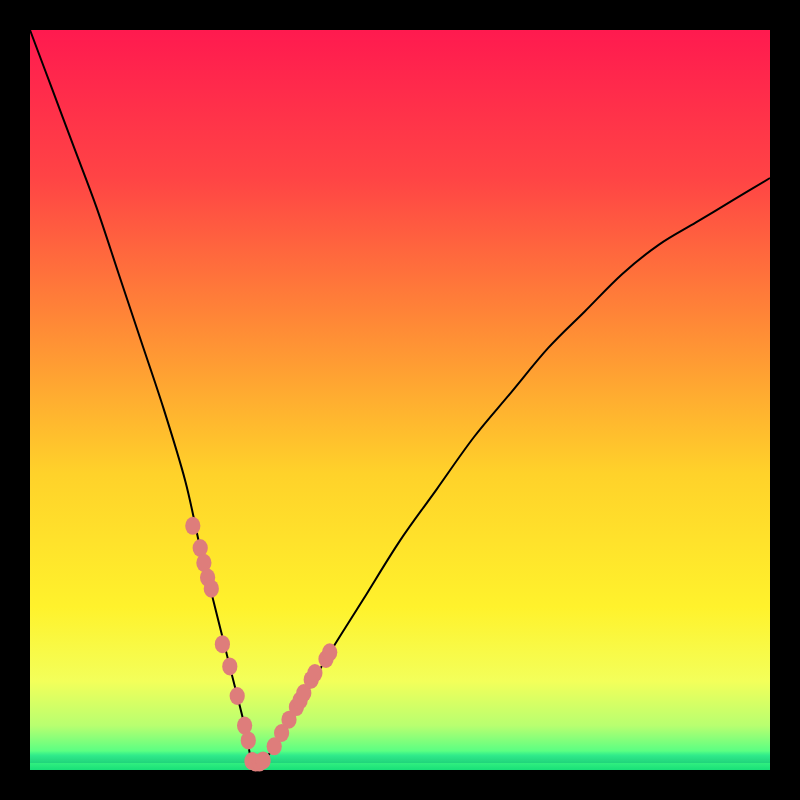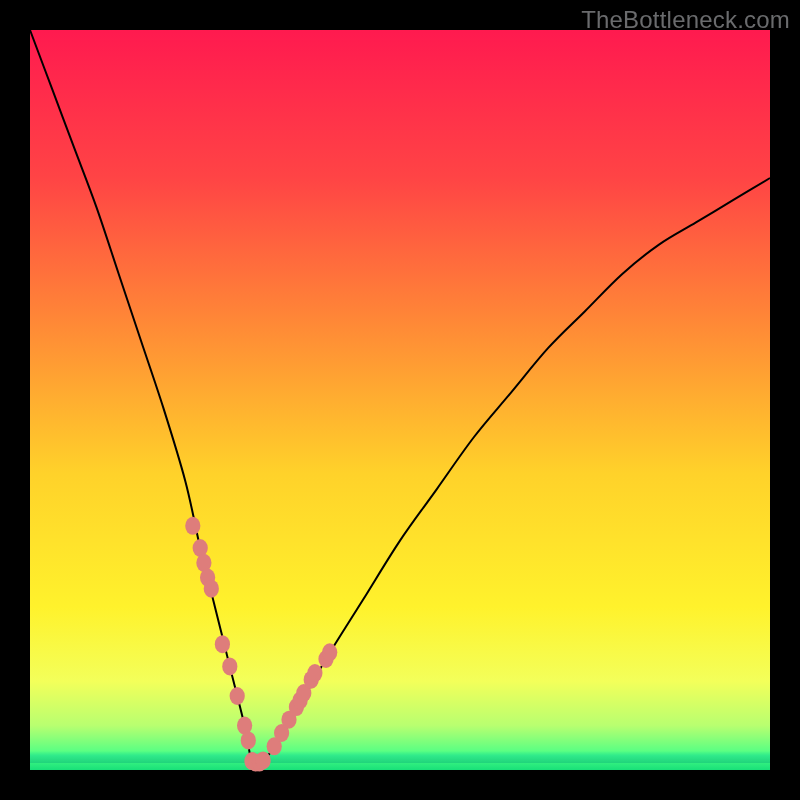--- a/index.html
+++ b/index.html
@@ -89,15 +89,14 @@
         <ellipse cx="266.4" cy="677.1" rx="7.6" ry="9.0" class="dot" fill="#de7d7b"></ellipse>
         <ellipse cx="270.1" cy="670.4" rx="7.6" ry="9.0" class="dot" fill="#de7d7b"></ellipse>
         <ellipse cx="273.8" cy="663.0" rx="7.6" ry="9.0" class="dot" fill="#de7d7b"></ellipse>
         <ellipse cx="281.2" cy="649.7" rx="7.6" ry="9.0" class="dot" fill="#de7d7b"></ellipse>
         <ellipse cx="284.9" cy="643.1" rx="7.6" ry="9.0" class="dot" fill="#de7d7b"></ellipse>
         <ellipse cx="296.0" cy="629.0" rx="7.6" ry="9.0" class="dot" fill="#de7d7b"></ellipse>
         <ellipse cx="299.7" cy="622.3" rx="7.6" ry="9.0" class="dot" fill="#de7d7b"></ellipse>
       </g>
   </svg>
 
-  <div id="watermark">TheBottleneck.com</div>
 
 </div>
 
 </body></html>

